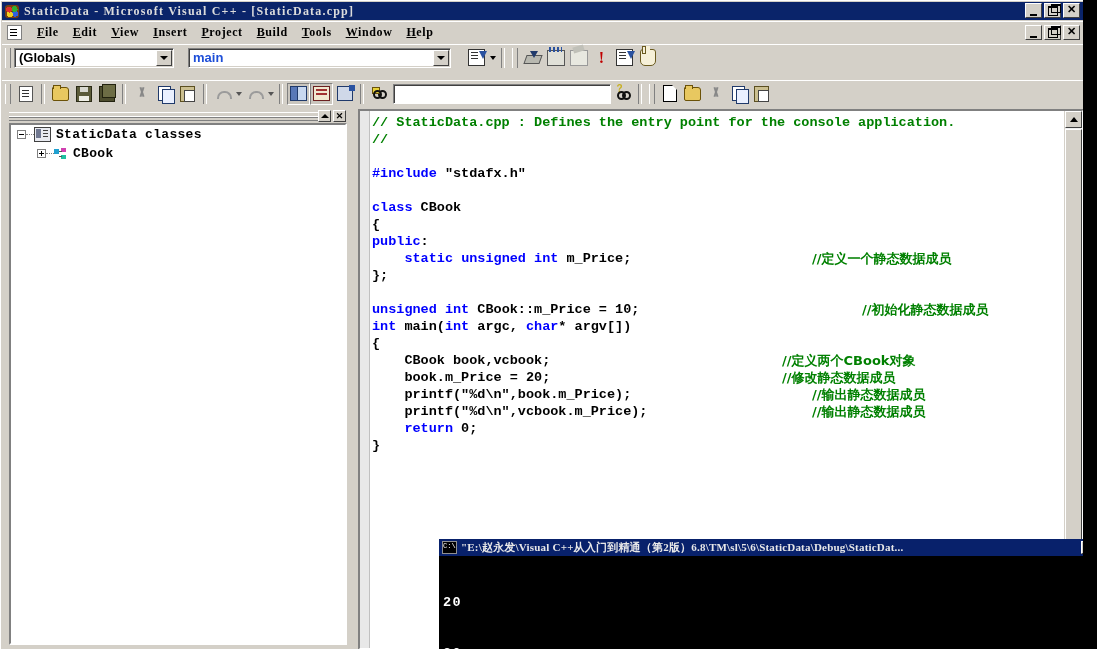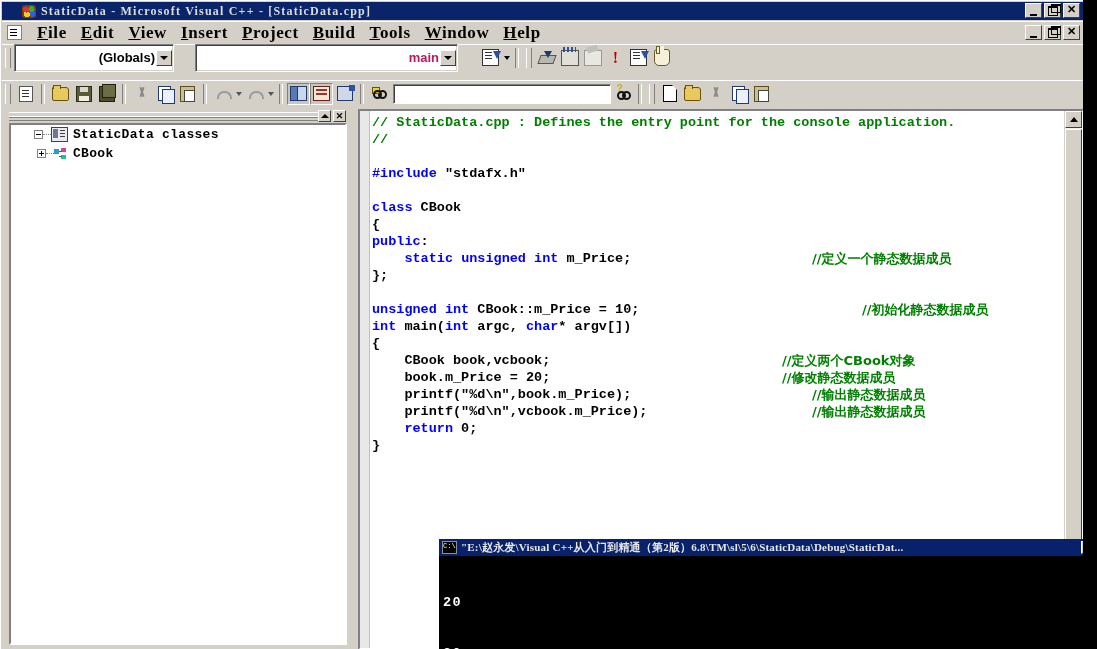--- a/index.html
+++ b/index.html
@@ -16,21 +16,21 @@
     border-left:1px solid #ffffff;
     border-top:1px solid #ffffff;
     box-sizing:border-box;
   }
   
   .titlebar{
     position:absolute;left:1px;top:1px;width:1081px;height:18px;
     background:linear-gradient(to bottom,#0a246a,#0a246a);
     background-color:#08216b;
     display:flex;align-items:center;
-    padding-left:20px;
+    padding-left:3px;
     box-sizing:border-box;
   }
   .titlebar .ttl{
     color:#dcdcdc;font-weight:bold;font-size:12px;
     font-family:"Liberation Serif", serif;
     letter-spacing:1.2px;
     margin-left:5px;white-space:nowrap;
   }
   .vcicon{
     width:14px;height:13px;flex:0 0 auto;
@@ -64,21 +64,21 @@
   .docicon{
     width:15px;height:15px;margin-left:5px;margin-right:8px;
     background:#ffffff;border:1px solid #808080;position:relative;
     box-sizing:border-box;
   }
   .docicon:after{
     content:"";position:absolute;left:2px;top:3px;width:7px;height:1px;
     box-shadow:0 0 0 0 #000,0 3px 0 #000,0 6px 0 #000;background:#000;
   }
   .menuitem{
-    padding:2px 7px;color:#000;font-size:17px;font-weight:bold;
+    padding:2px 7px;color:#000;font-size:12px;font-weight:bold;
     font-family:"Liberation Serif", serif;letter-spacing:.6px;
     cursor:default;white-space:nowrap;
   }
   .menuitem u{text-decoration:underline;}
   .menubar .wbtns{top:3px;}
   
   .tbrow{
     position:absolute;left:1px;width:1081px;height:26px;
     background:#d4d0c8;display:flex;align-items:center;
     border-top:1px solid #ffffff;box-sizing:border-box;
@@ -89,33 +89,32 @@
     width:4px;height:20px;margin:0 3px;
     border-left:1px solid #fff;border-right:1px solid #808080;
     flex:0 0 auto;
   }
   .sep{
     width:2px;height:20px;margin:0 4px;
     border-left:1px solid #808080;border-right:1px solid #ffffff;
     flex:0 0 auto;
   }
   .combo{
-    height:28px;background:#fff;
+    height:20px;background:#fff;
     border:1px solid;border-color:#808080 #ffffff #ffffff #808080;
     box-shadow: inset 1px 1px 0 #404040, inset -1px -1px 0 #d4d0c8;
     display:flex;align-items:center;box-sizing:border-box;
-    margin-right:21px;
-    text-align:right;
+    margin-right:14px;
   }
   .combo .txt{
     flex:1;padding-left:4px;font-size:13px;font-weight:bold;
     font-family:"Liberation Sans", sans-serif;color:#000;
     white-space:nowrap;overflow:hidden;
   }
-  .combo .txt.gray{color:#be185d;}
+  .combo .txt.gray{color:#1d4ed8;}
   .combo .arrow{
     width:16px;height:16px;margin:1px;flex:0 0 auto;
     background:#d4d0c8;border:1px solid;
     border-color:#ffffff #404040 #404040 #ffffff;
     display:flex;align-items:center;justify-content:center;box-sizing:border-box;
   }
   .combo .arrow:after{
     content:"";border-left:4px solid transparent;border-right:4px solid transparent;
     border-top:4px solid #000;display:block;
   }
@@ -212,21 +211,21 @@
   }
   .smbtn .gl{font-size:9px;font-weight:bold;line-height:9px;color:#000;font-family:"Liberation Sans",sans-serif;}
   .smbtn .tri{border-left:4px solid transparent;border-right:4px solid transparent;border-bottom:4px solid #000;}
   .treebox{
     position:absolute;left:0;top:14px;width:338px;height:522px;
     background:#ffffff;
     border:2px solid;border-color:#808080 #ffffff #ffffff #808080;
     box-sizing:border-box;
     overflow:hidden;
   }
-  .tnode{display:flex;align-items:center;height:19px;padding-left:23px;white-space:nowrap;}
+  .tnode{display:flex;align-items:center;height:19px;padding-left:6px;white-space:nowrap;}
   .tnode.lvl2{padding-left:26px;}
   .plus{
     width:9px;height:9px;background:#fff;border:1px solid #808080;
     display:flex;align-items:center;justify-content:center;
     font-size:9px;line-height:8px;font-family:"Liberation Sans",sans-serif;
     color:#000;flex:0 0 auto;box-sizing:border-box;position:relative;
   }
   .plus .h{position:absolute;left:1px;top:3px;width:5px;height:1px;background:#000;}
   .plus .v{position:absolute;left:3px;top:1px;width:1px;height:5px;background:#000;}
   .dots{width:8px;height:1px;border-top:1px dotted #808080;flex:0 0 auto;}

